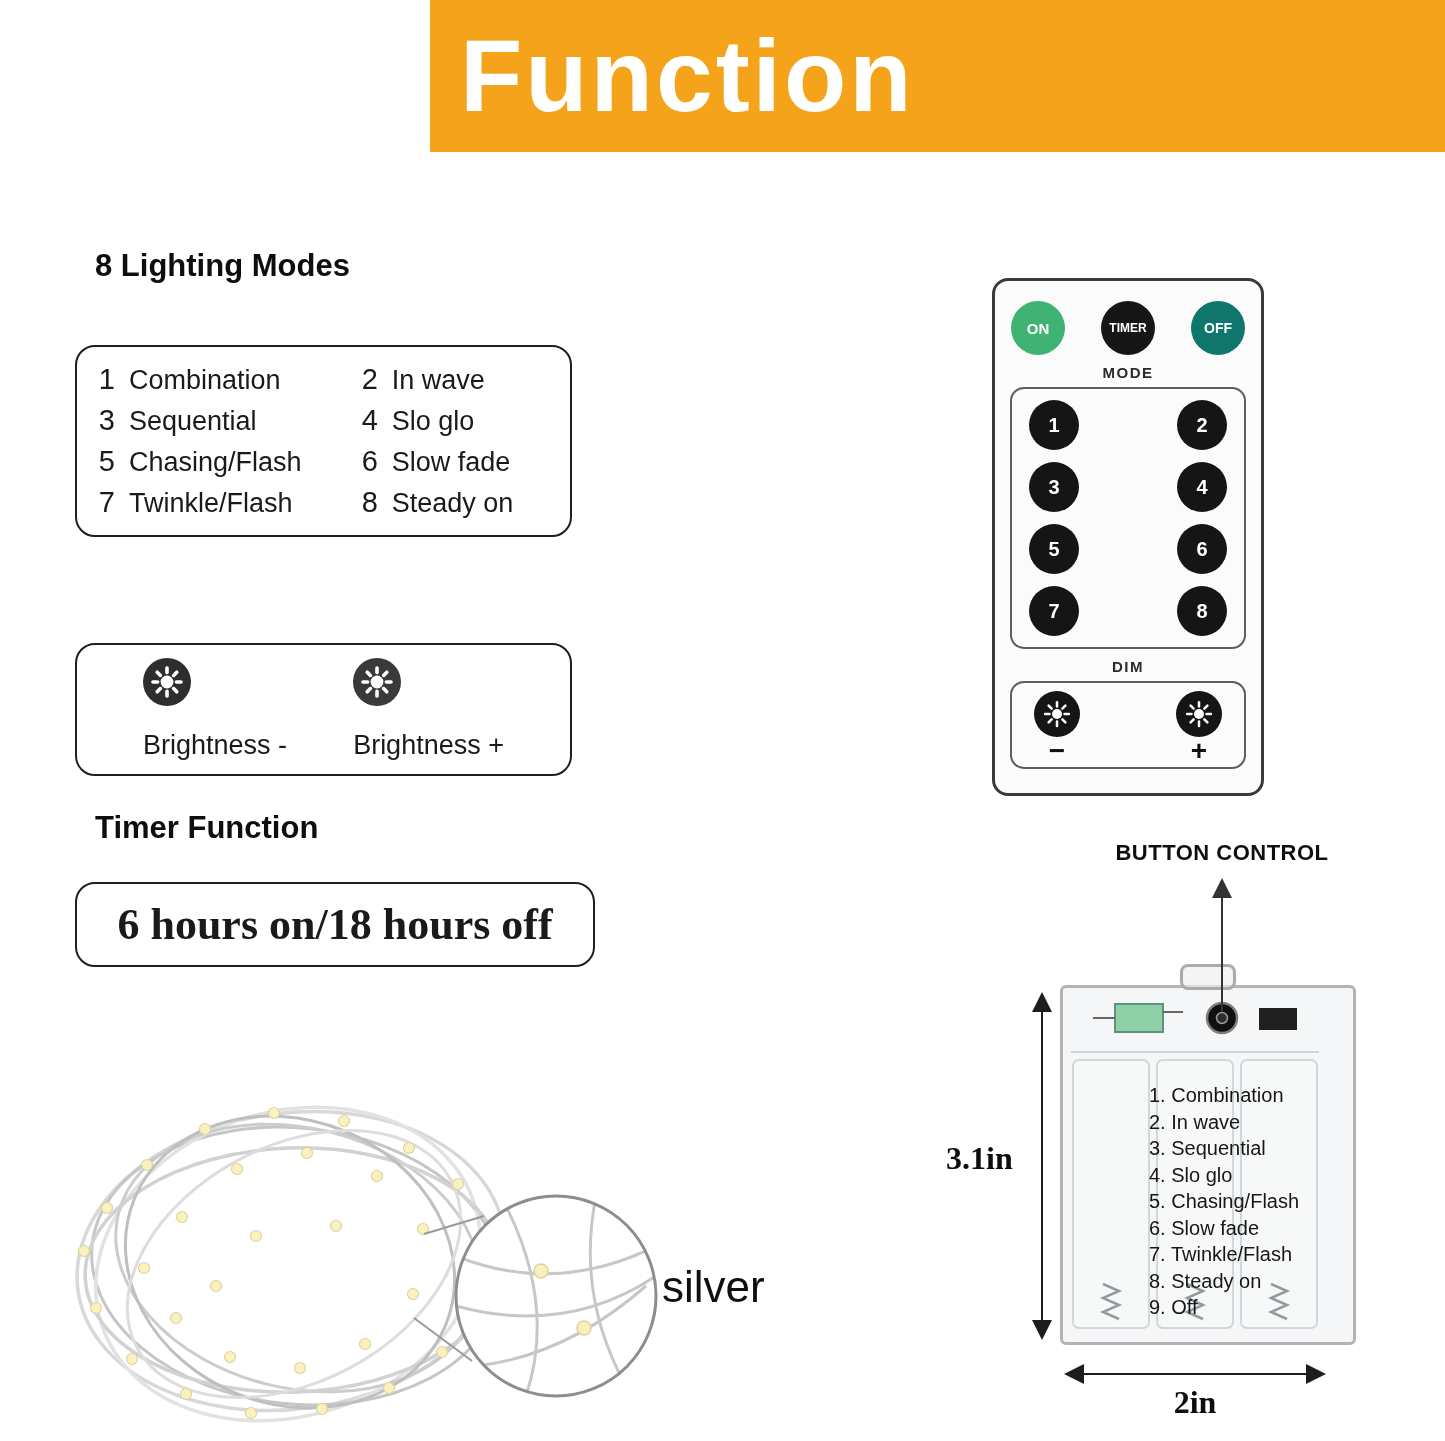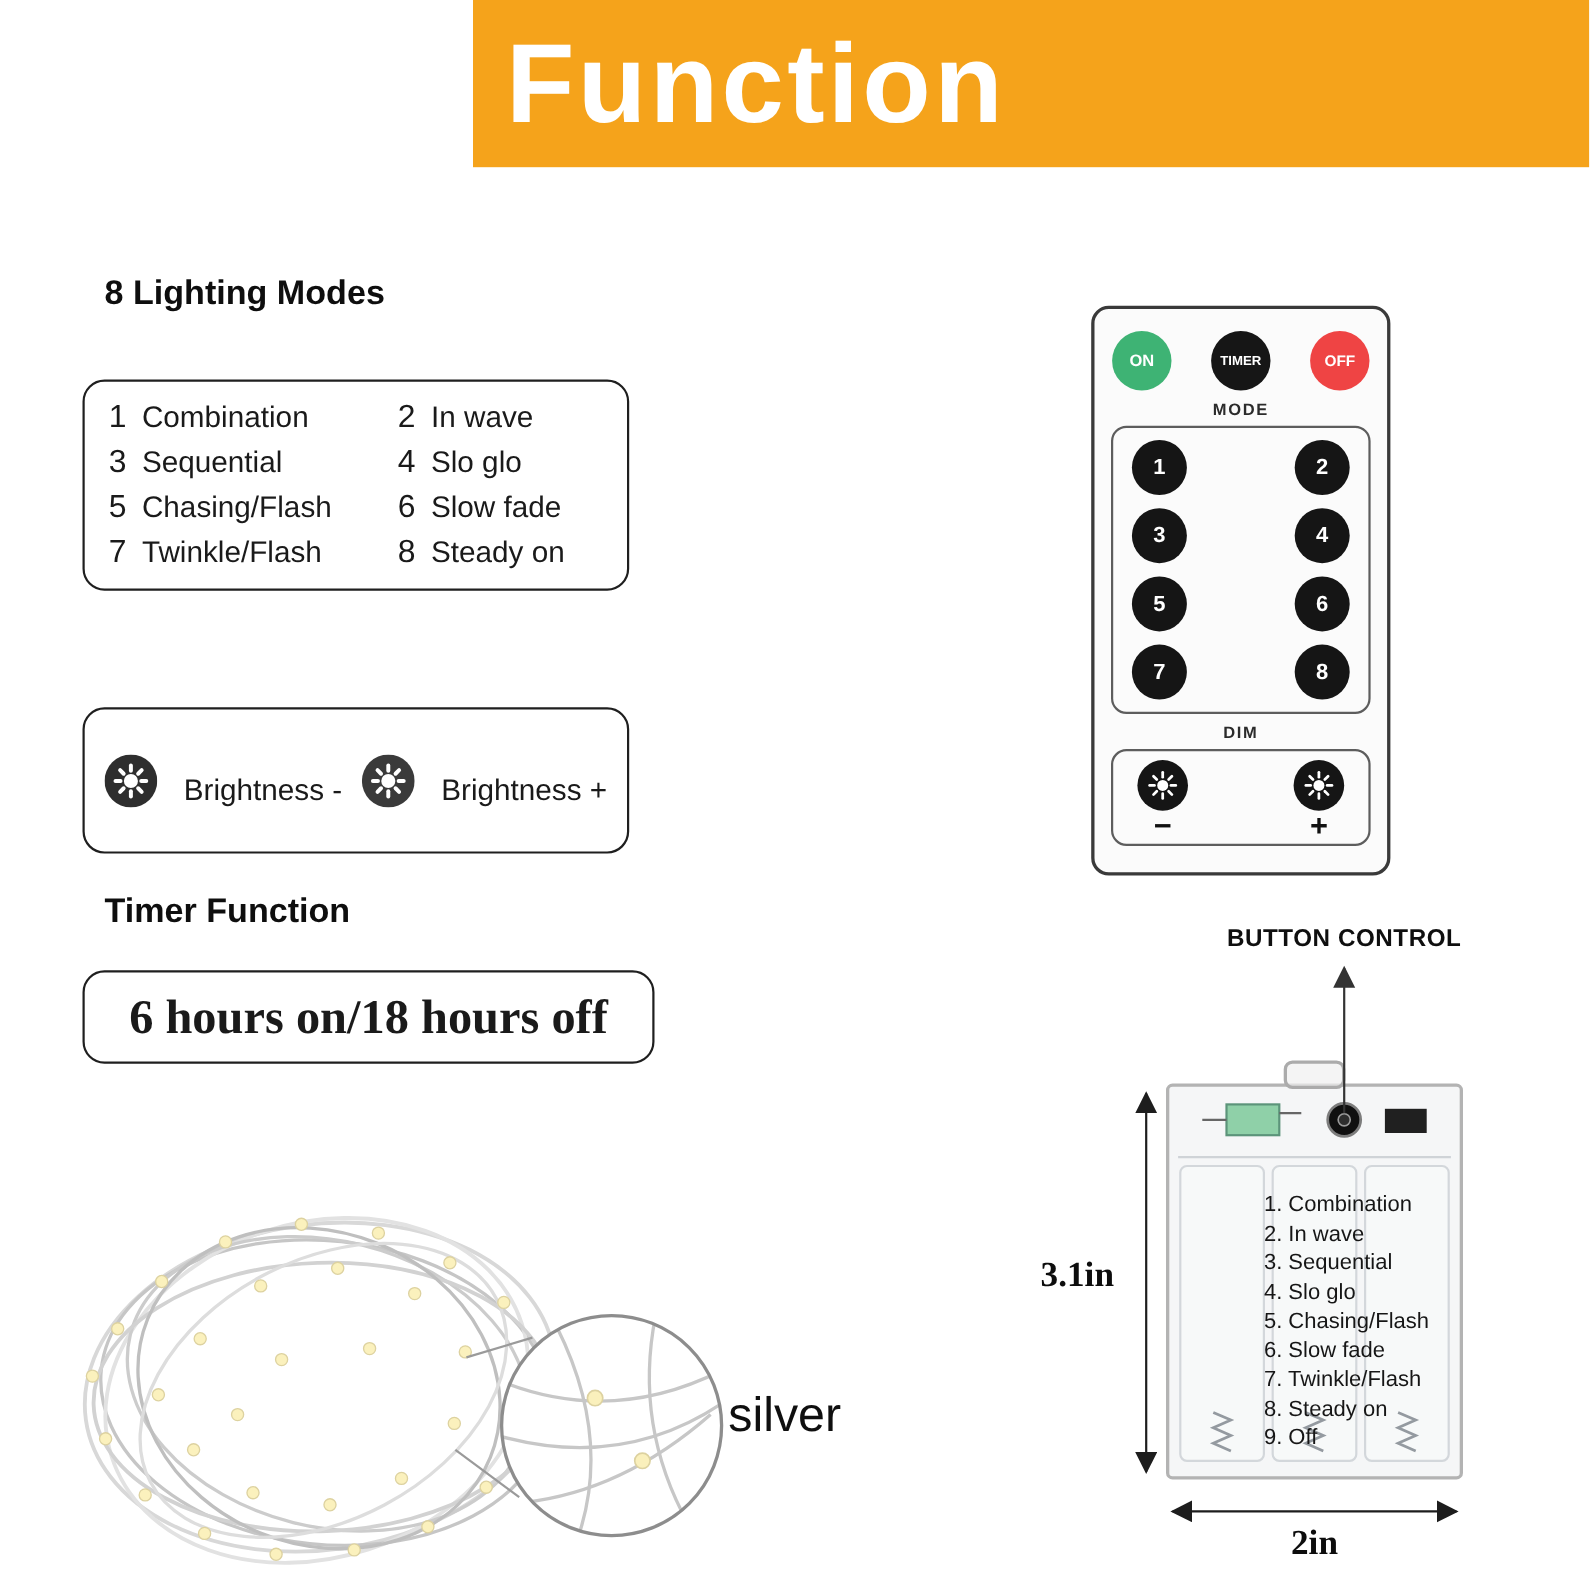--- a/index.html
+++ b/index.html
@@ -19,57 +19,57 @@
 
   .box{position:absolute;border:2.5px solid #1f1f1f;border-radius:20px;box-sizing:border-box;}
 
   .modes-box{left:75px;top:345px;width:497px;height:192px;display:grid;
              grid-template-columns:57% 43%;align-content:space-evenly;padding:8px 16px;}
   .mode-item{display:flex;align-items:baseline;gap:14px;font-size:27px;}
   .mode-num{font-size:29px;font-weight:500;min-width:22px;text-align:right;}
 
   .bright-box{left:75px;top:643px;width:497px;height:133px;display:flex;
               justify-content:space-evenly;align-items:center;}
-  .bright-cell{display:flex;flex-direction:row;align-items:flex-end;gap:24px;}
+  .bright-cell{display:flex;flex-direction:column;align-items:flex-start;gap:24px;}
   .bright-label{font-size:27px;}
 
   .timer-box{left:75px;top:882px;width:520px;height:85px;display:flex;
              align-items:center;justify-content:center;}
   .timer-text{font-family:"Liberation Serif",serif;font-size:44px;font-weight:600;}
 
   .silver-label{position:absolute;left:662px;top:1262px;font-size:44px;color:#0f0f0f;}
   .coil-svg{position:absolute;left:36px;top:1056px;}
 
   
   .remote{position:absolute;left:992px;top:278px;width:272px;height:518px;background:#fbfbfb;
           border:3px solid #3a3a3a;border-radius:16px;box-sizing:border-box;
           display:flex;flex-direction:column;}
   .remote-top{display:flex;justify-content:space-between;padding:20px 16px 0;}
   .rbtn{width:54px;height:54px;border-radius:50%;display:flex;align-items:center;
         justify-content:center;color:#fff;font-weight:bold;}
   .rbtn.on{background:#3eb374;font-size:15px;}
   .rbtn.timer{background:#161616;font-size:12px;text-align:center;}
-  .rbtn.off{background:#ef4444;font-size:14px;}
+  .rbtn.off{background:#0f766e;font-size:14px;}
   .panel-label{text-align:center;font-size:15px;font-weight:bold;letter-spacing:1.5px;
                color:#2b2b2b;margin-top:9px;line-height:17px;}
   .mode-panel{margin:6px 15px 0;border:2px solid #5d5d5d;border-radius:14px;padding:11px 17px;
               display:grid;grid-template-columns:repeat(2,50px);justify-content:space-between;row-gap:12px;}
   .num-btn{width:50px;height:50px;border-radius:50%;background:#151515;color:#fff;
            display:flex;align-items:center;justify-content:center;font-size:20px;font-weight:bold;}
   .dim-panel{margin:6px 15px 12px;border:2px solid #5d5d5d;border-radius:14px;
              padding:8px 22px 2px;display:flex;justify-content:space-between;}
   .dim-cell{display:flex;flex-direction:column;align-items:center;}
   .dim-btn{width:46px;height:46px;border-radius:50%;background:#151515;
            display:flex;align-items:center;justify-content:center;}
   .dim-sign{font-size:28px;font-weight:bold;line-height:28px;color:#111;}
 
   
   .btn-control-label{position:absolute;left:1077px;top:840px;width:290px;text-align:center;
                      font-size:22px;font-weight:bold;color:#0f0f0f;letter-spacing:.5px;}
-  .battery{position:absolute;left:1060px;top:985px;width:270px;height:360px;
+  .battery{position:absolute;left:1060px;top:985px;width:296px;height:360px;
            border:3px solid #b3b3b3;border-radius:6px;background:rgba(236,239,241,0.55);
            box-sizing:border-box;}
   .hanger{position:absolute;left:50%;top:-24px;transform:translateX(-50%);width:56px;height:26px;
           border:3px solid #ababab;border-radius:8px;background:rgba(240,240,240,.7);box-sizing:border-box;}
   .bb-detail{position:absolute;left:0;top:0;}
   .bb-modes{position:absolute;left:86px;top:94px;font-size:20px;line-height:26.5px;color:#161616;}
   .dim-v-label{position:absolute;left:946px;top:1140px;width:100px;
                font-family:"Liberation Serif",serif;font-size:32px;font-weight:bold;color:#0d0d0d;}
   .dim-h-label{position:absolute;left:1150px;top:1384px;width:90px;text-align:center;
                font-family:"Liberation Serif",serif;font-size:32px;font-weight:bold;color:#0d0d0d;}

